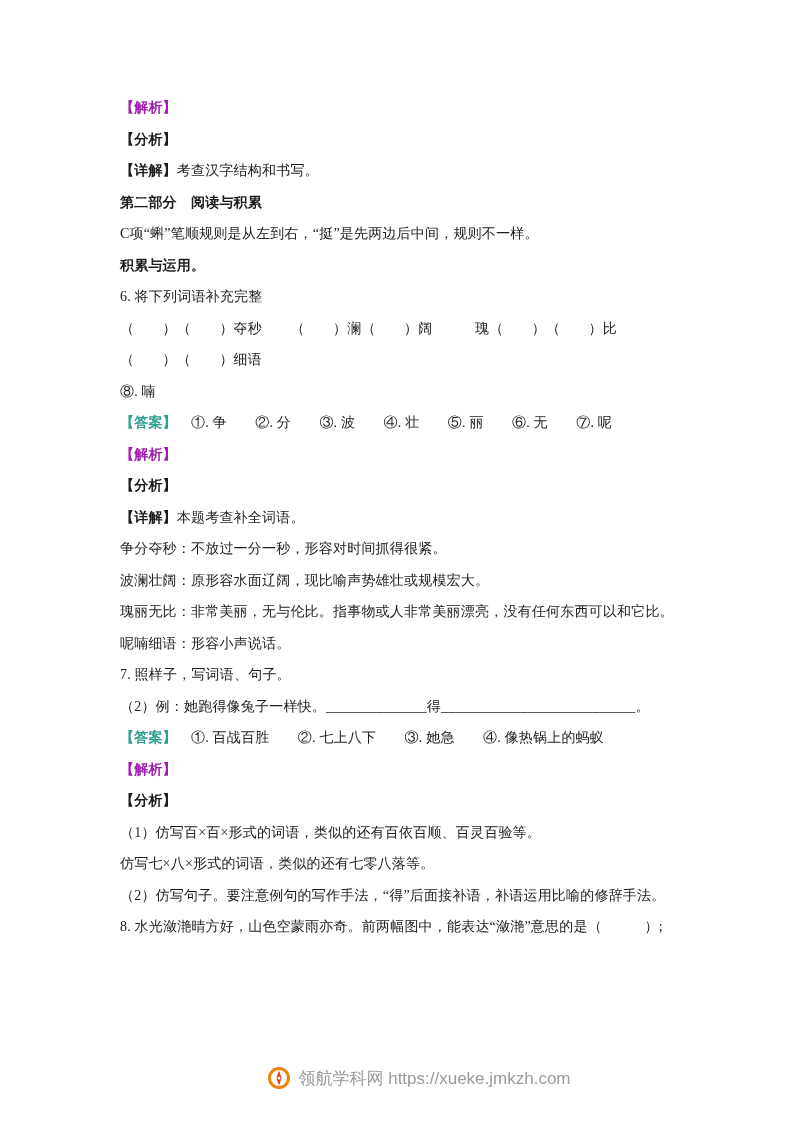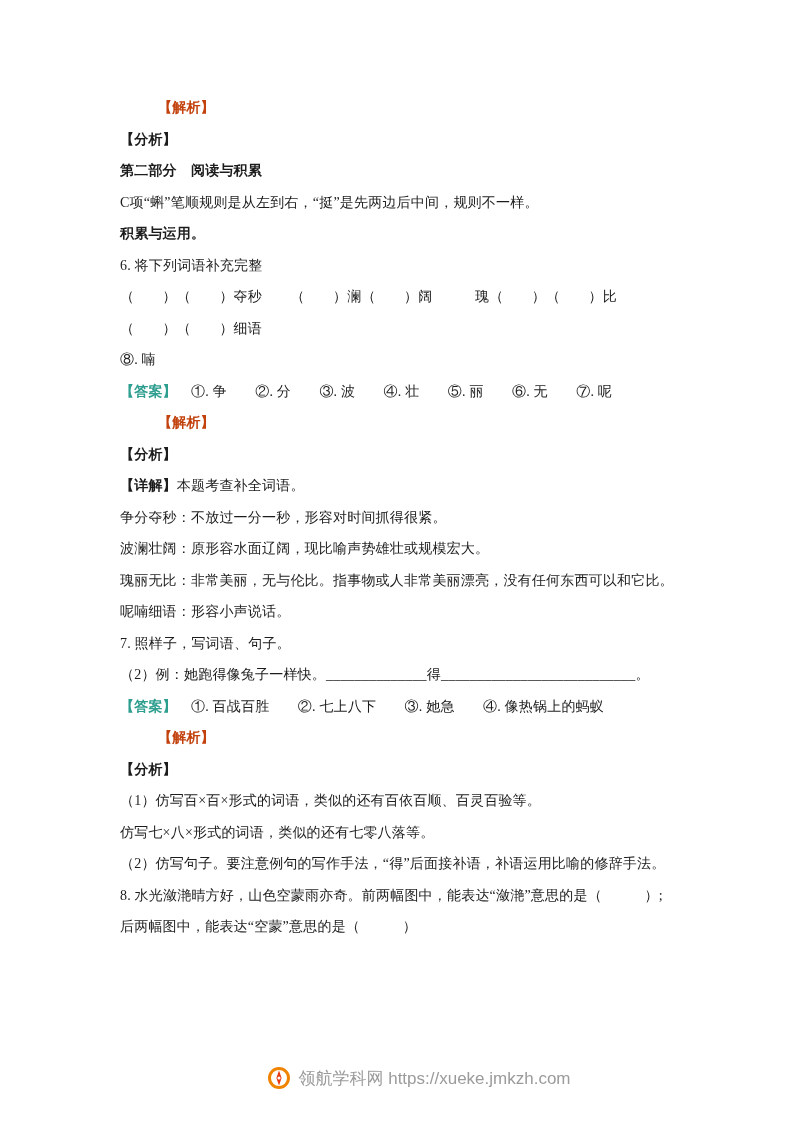--- a/index.html
+++ b/index.html
@@ -19,21 +19,21 @@
     top: 92px;
   }
   .line {
     font-size: 14px;
     line-height: 31.5px;
     white-space: pre-wrap;
     letter-spacing: 0.2px;
   }
   .s-n { font-weight: normal; }
   .s-b { font-weight: bold; }
-  .s-exp { font-weight: bold; color: #c2410c; margin-left: 38px; }
+  .s-exp { font-weight: bold; color: #a21caf; }
   .s-ans { font-weight: bold; color: #2e9e8f; }
   .footer {
     position: absolute;
     left: 0;
     right: 0;
     top: 1066px;
     display: flex;
     align-items: center;
     justify-content: center;
     gap: 7px;
@@ -45,20 +45,21 @@
     color: #9b9b9b;
     font-family: "Liberation Sans", "DejaVu Sans", sans-serif;
   }
 </style>
 </head>
 <body>
 
 <div class="doc">
     <p class="line"><span class="s-exp">【解析】</span></p>
     <p class="line"><span class="s-b">【分析】</span></p>
+    <p class="line"><span class="s-b">【详解】</span><span class="s-n">考查汉字结构和书写。</span></p>
     <p class="line"><span class="s-b">第二部分　阅读与积累</span></p>
     <p class="line"><span class="s-n">C项“蝌”笔顺规则是从左到右，“挺”是先两边后中间，规则不一样。</span></p>
     <p class="line"><span class="s-b">积累与运用。</span></p>
     <p class="line"><span class="s-n">6. 将下列词语补充完整</span></p>
     <p class="line"><span class="s-n">（　　）（　　）夺秒　　（　　）澜（　　）阔　　　瑰（　　）（　　）比</span></p>
     <p class="line"><span class="s-n">（　　）（　　）细语</span></p>
     <p class="line"><span class="s-n">⑧. 喃</span></p>
     <p class="line"><span class="s-ans">【答案】</span><span class="s-n">　①. 争　　②. 分　　③. 波　　④. 壮　　⑤. 丽　　⑥. 无　　⑦. 呢</span></p>
     <p class="line"><span class="s-exp">【解析】</span></p>
     <p class="line"><span class="s-b">【分析】</span></p>
@@ -69,21 +70,20 @@
     <p class="line"><span class="s-n">呢喃细语：形容小声说话。</span></p>
     <p class="line"><span class="s-n">7. 照样子，写词语、句子。</span></p>
     <p class="line"><span class="s-n">（2）例：她跑得像兔子一样快。______________得___________________________。</span></p>
     <p class="line"><span class="s-ans">【答案】</span><span class="s-n">　①. 百战百胜　　②. 七上八下　　③. 她急　　④. 像热锅上的蚂蚁</span></p>
     <p class="line"><span class="s-exp">【解析】</span></p>
     <p class="line"><span class="s-b">【分析】</span></p>
     <p class="line"><span class="s-n">（1）仿写百×百×形式的词语，类似的还有百依百顺、百灵百验等。</span></p>
     <p class="line"><span class="s-n">仿写七×八×形式的词语，类似的还有七零八落等。</span></p>
     <p class="line"><span class="s-n">（2）仿写句子。要注意例句的写作手法，“得”后面接补语，补语运用比喻的修辞手法。</span></p>
     <p class="line"><span class="s-n">8. 水光潋滟晴方好，山色空蒙雨亦奇。前两幅图中，能表达“潋滟”意思的是（　　　）;</span></p>
-    <p class="line"><span class="s-n">后两幅图中，能表达“空蒙”意思的是（　　　）</span></p>
   </div>
 
 <div class="footer">
   <span class="footer-logo">
     <svg width="24" height="24" viewBox="0 0 24 24" aria-hidden="true">
       <circle cx="12" cy="12" r="9.5" fill="none" stroke="#f08300" stroke-width="3"></circle>
       <path d="M12 4.5 L14.6 12 L12 19.5 L9.4 12 Z" fill="#e8380d"></path>
       <circle cx="12" cy="12" r="1.6" fill="#ffffff"></circle>
     </svg>
   </span>

